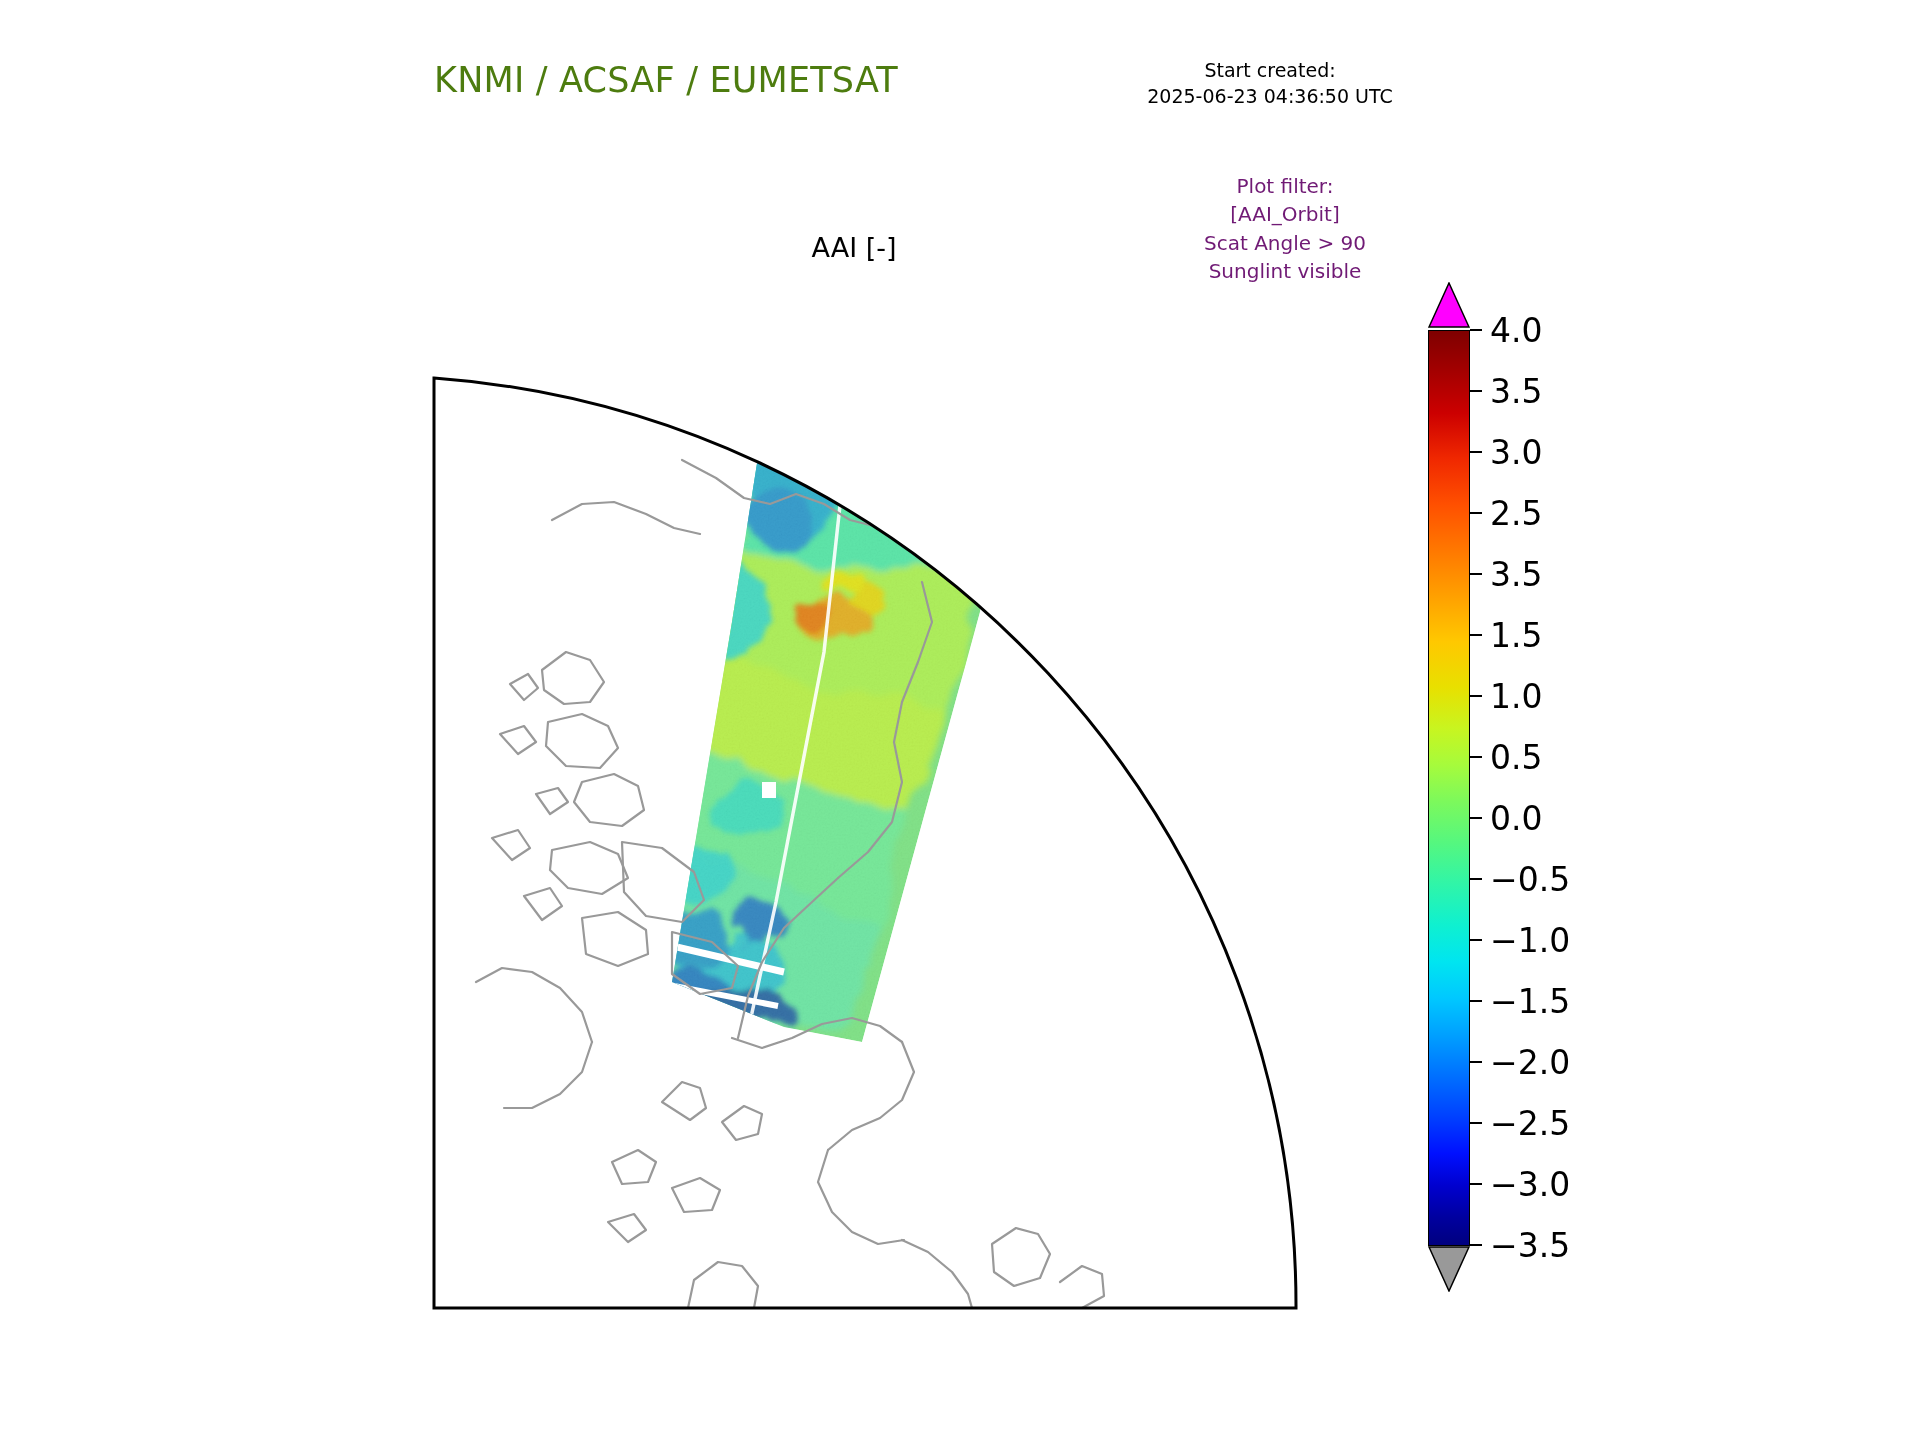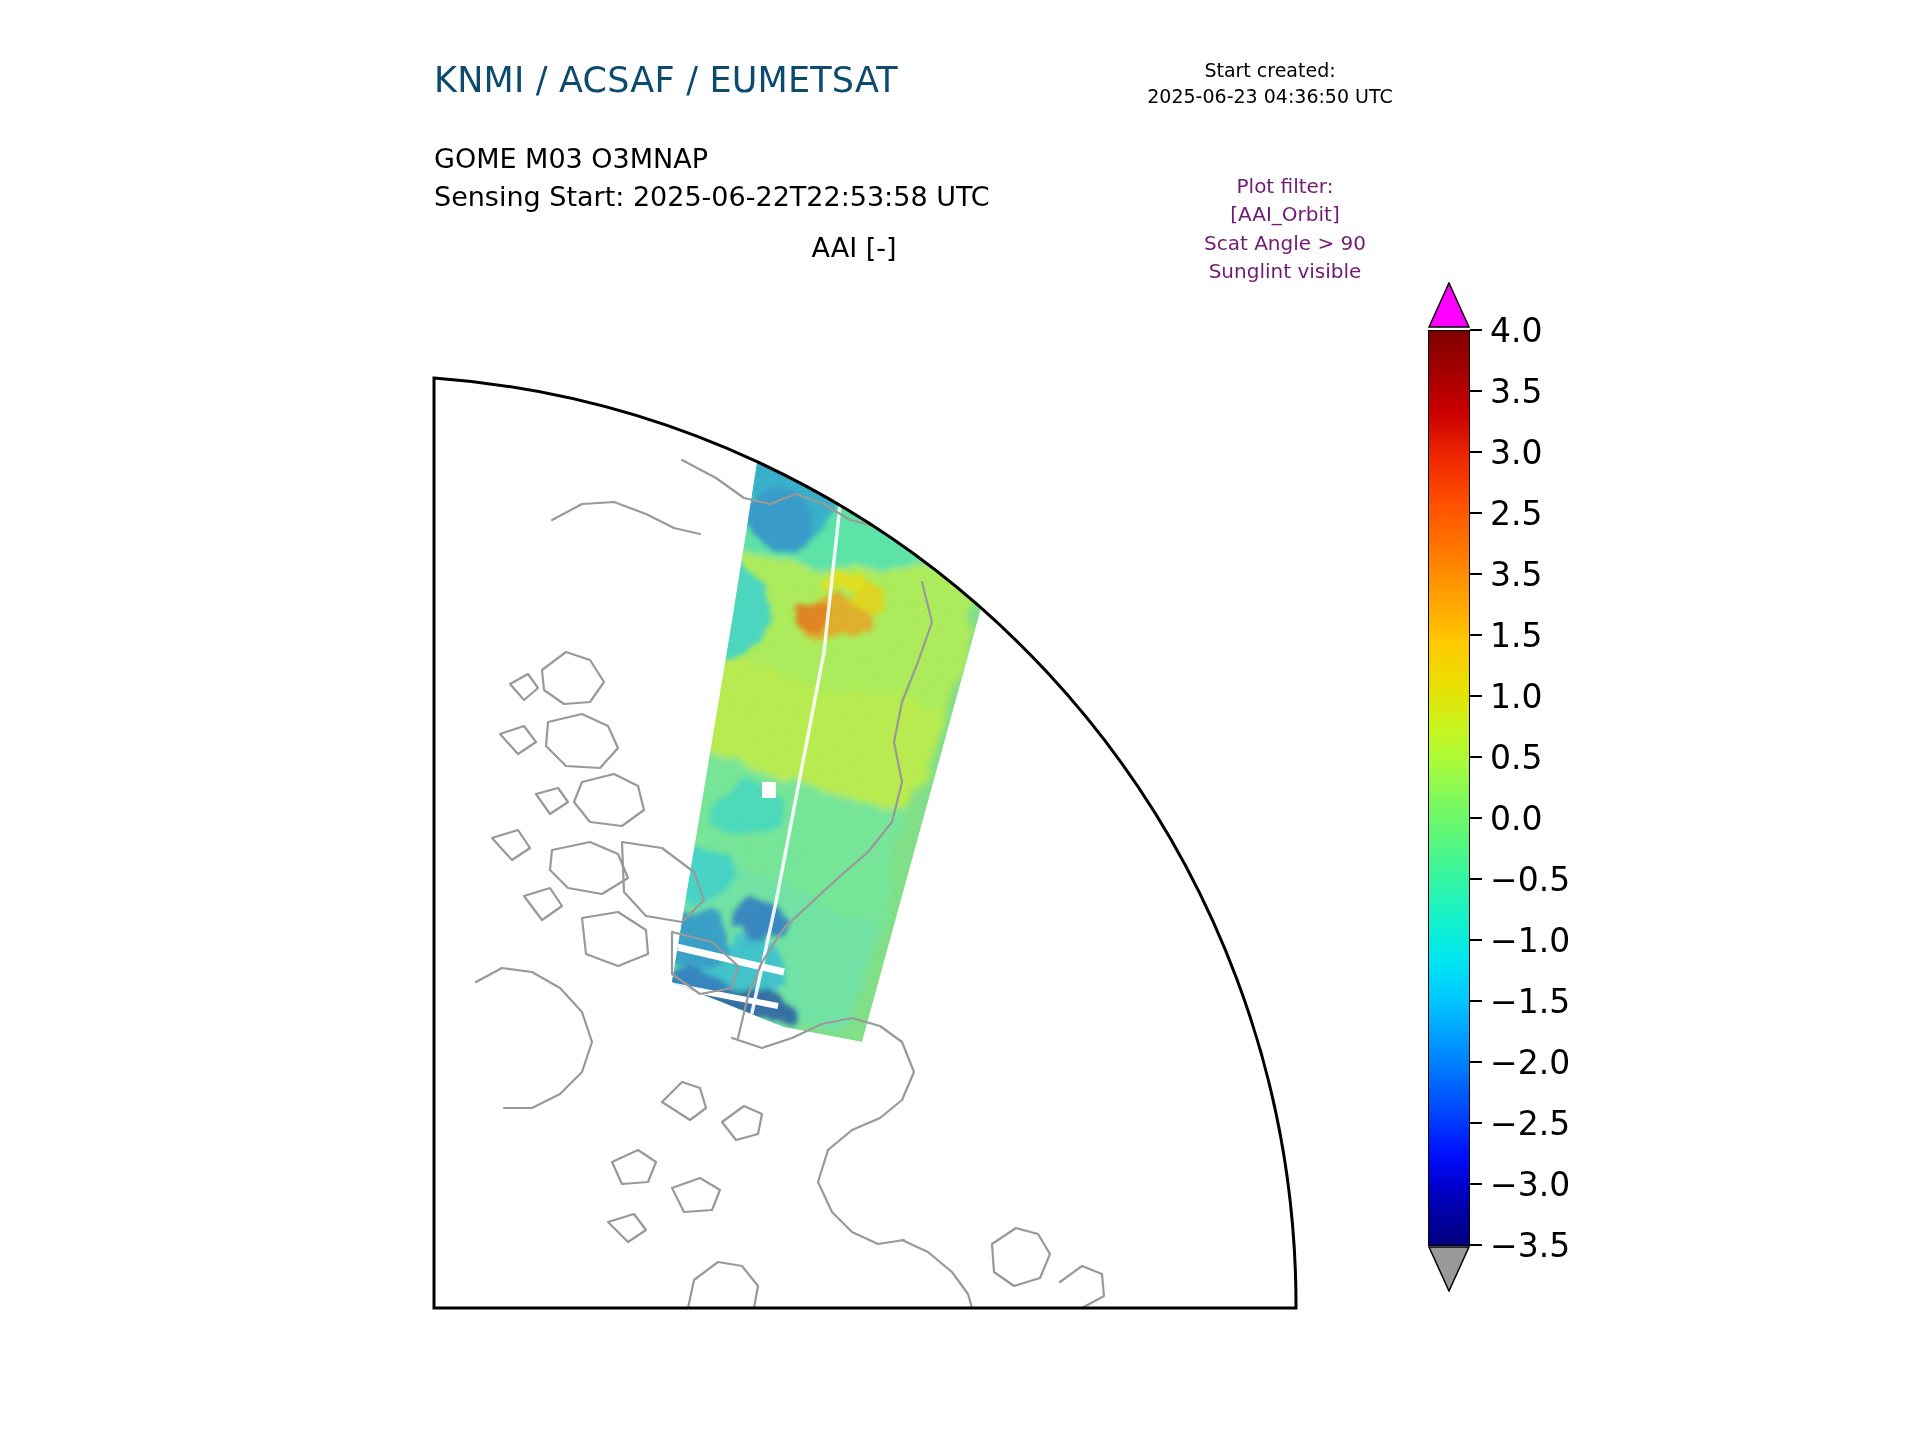--- a/index.html
+++ b/index.html
@@ -20,21 +20,21 @@
     width: 1920px;
     height: 1440px;
   }
 
   
   #org-title {
     position: absolute;
     left: 434px;
     top: 60px;
     font-size: 35px;
-    color: #0c4a6e;
+    color: #4d7c0f;
     letter-spacing: 0.2px;
     white-space: nowrap;
   }
   #plot-created-block {
     position: absolute;
     left: 1120px;
     top: 58px;
     width: 300px;
     text-align: center;
     font-size: 19px;
@@ -177,24 +177,20 @@
 
 <div class="page">
 
   <div id="org-title">KNMI / ACSAF / EUMETSAT</div>
 
   <div id="plot-created-block">
     <div>Start created:</div>
     <div>2025-06-23 04:36:50 UTC</div>
   </div>
 
-  <div id="instrument-block">
-    <div>GOME M03 O3MNAP</div>
-    <div>Sensing Start: 2025-06-22T22:53:58 UTC</div>
-  </div>
 
   <div id="quantity-title">AAI [-]</div>
 
   <div id="plot-filter-block">
     <div>Plot filter:</div>
     <div>[AAI_Orbit]</div>
     <div>Scat Angle &gt; 90</div>
     <div>Sunglint visible</div>
   </div>
 

